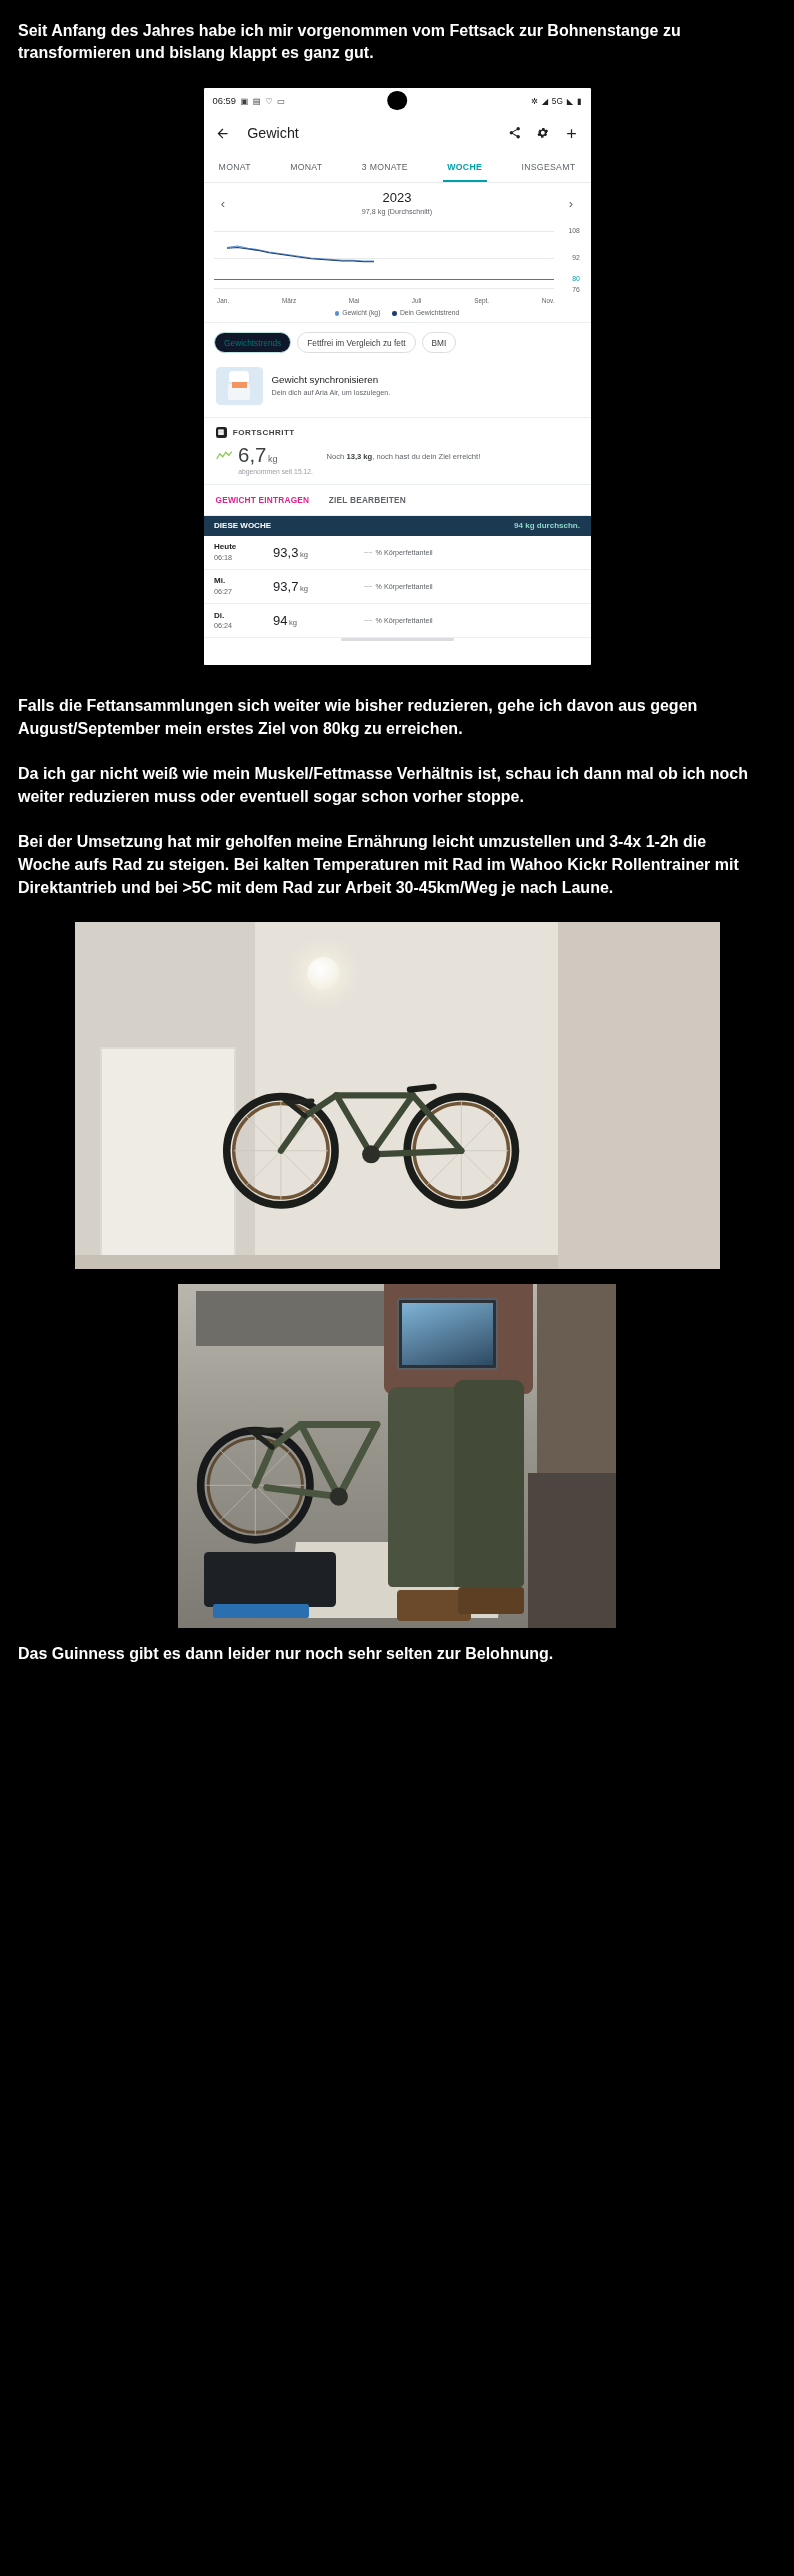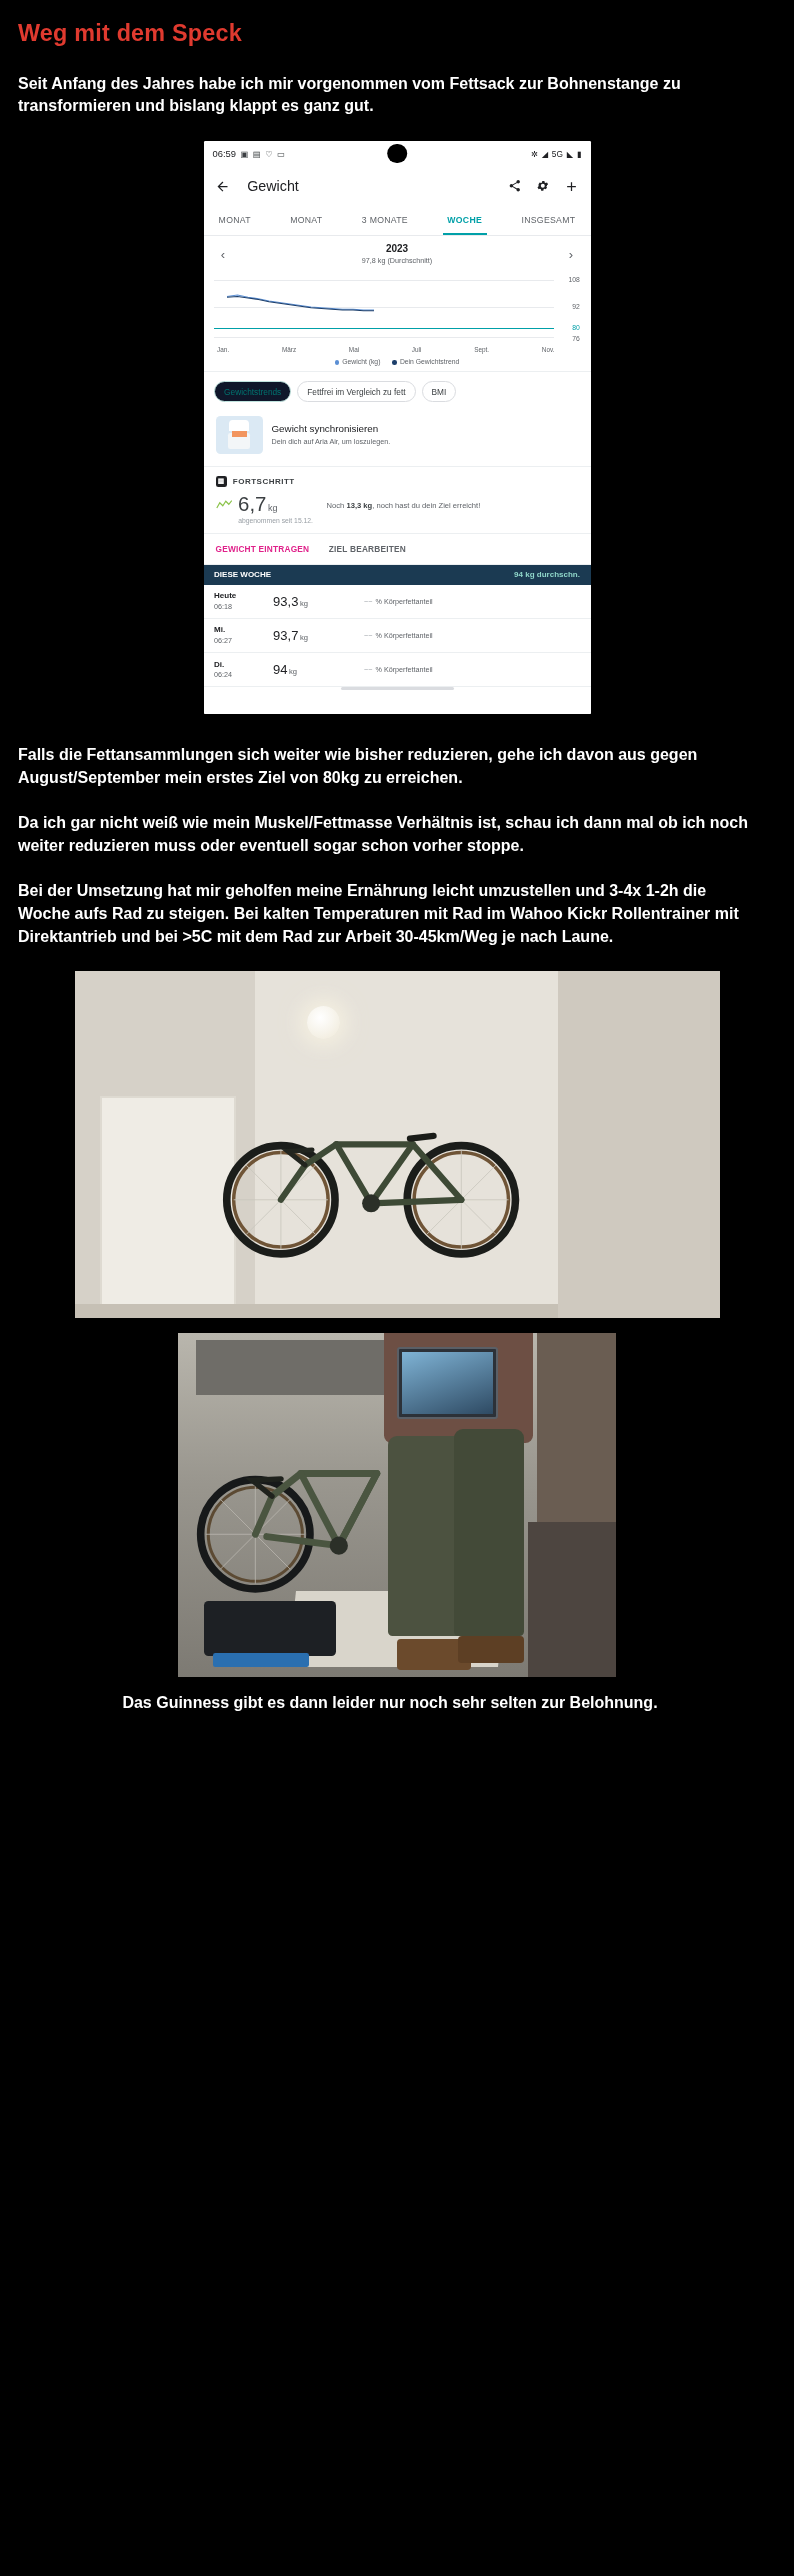--- a/index.html
+++ b/index.html
@@ -124,21 +124,21 @@
     height: 1.5px;
     background: #00a0a8;
   }
   
   .year-row {
     display: flex; align-items: center;
     padding: 7.6px 12px 3px 12px;
   }
   .chev { color: #5f6368; font-size: 13px; width: 15px; text-align: center; }
   .year-center { flex: 1; text-align: center; }
-  .year-center .y { font-size: 10px; font-weight: bold; color: #202124; }
+  .year-center .y { font-size: 13px; font-weight: normal; color: #202124; }
   .year-center .avg { font-size: 7.2px; color: #5f6368; margin-top: 1.5px; }
   
   .chart-area {
     position: relative;
     height: 69px;
     margin: 6px 10.6px 0 10.6px;
   }
   .gridline {
     position: absolute; left: 0; right: 26px;
     height: 0.8px; background: #e8eaed;
@@ -314,28 +314,27 @@
   .p2-person-leg2 { position: absolute; left: 63%; top: 28%; width: 16%; height: 60%; background: #434a38; border-radius: 9px 9px 4.5px 4.5px; }
   .p2-torso { position: absolute; left: 47%; top: 0; width: 34%; height: 32%; background: #6d4f44; border-radius: 0 0 7.6px 7.6px; }
   .p2-phone { position: absolute; left: 50%; top: 4%; width: 23%; height: 21%; background: #2c3138; border: 2.3px solid #5a5f66; border-radius: 3px; }
   .p2-phone-inner { position: absolute; inset: 3px; background: linear-gradient(160deg,#7fb3d5,#2e4a63); }
   .p2-shoe { position: absolute; left: 50%; bottom: 2%; width: 17%; height: 9%; background: #6b4a2c; border-radius: 3.8px; }
   .p2-shoe2 { position: absolute; left: 64%; bottom: 4%; width: 15%; height: 8%; background: #5d3f24; border-radius: 3.8px; }
   .p2-bike { position: absolute; left: 2%; top: 16%; width: 52%; height: 74%; }
   .p2-trainer { position: absolute; left: 6%; bottom: 6%; width: 30%; height: 16%; background: #1d2024; border-radius: 4.5px; }
   .p2-blue { position: absolute; left: 8%; bottom: 3%; width: 22%; height: 4%; background: #2a6fb0; border-radius: 2.3px; }
 
-  .closing { margin-top: 13.6px; text-align: center; }
+  .closing { margin-top: 13.6px; }
 </style>
 </head>
 <body>
 
 <div class="page">
 
-  <h1 class="post-title">Weg mit dem Speck</h1>
 
   <p class="para">Seit Anfang des Jahres habe ich mir vorgenommen vom Fettsack zur Bohnenstange zu transformieren und bislang klappt es ganz gut.</p>
 
   <div class="phone-wrap">
     <div class="phone">
 
       <div class="statusbar">
         <div class="sb-left">
           <span class="sb-time">06:59</span>
           <span class="sb-ico">▣</span>

